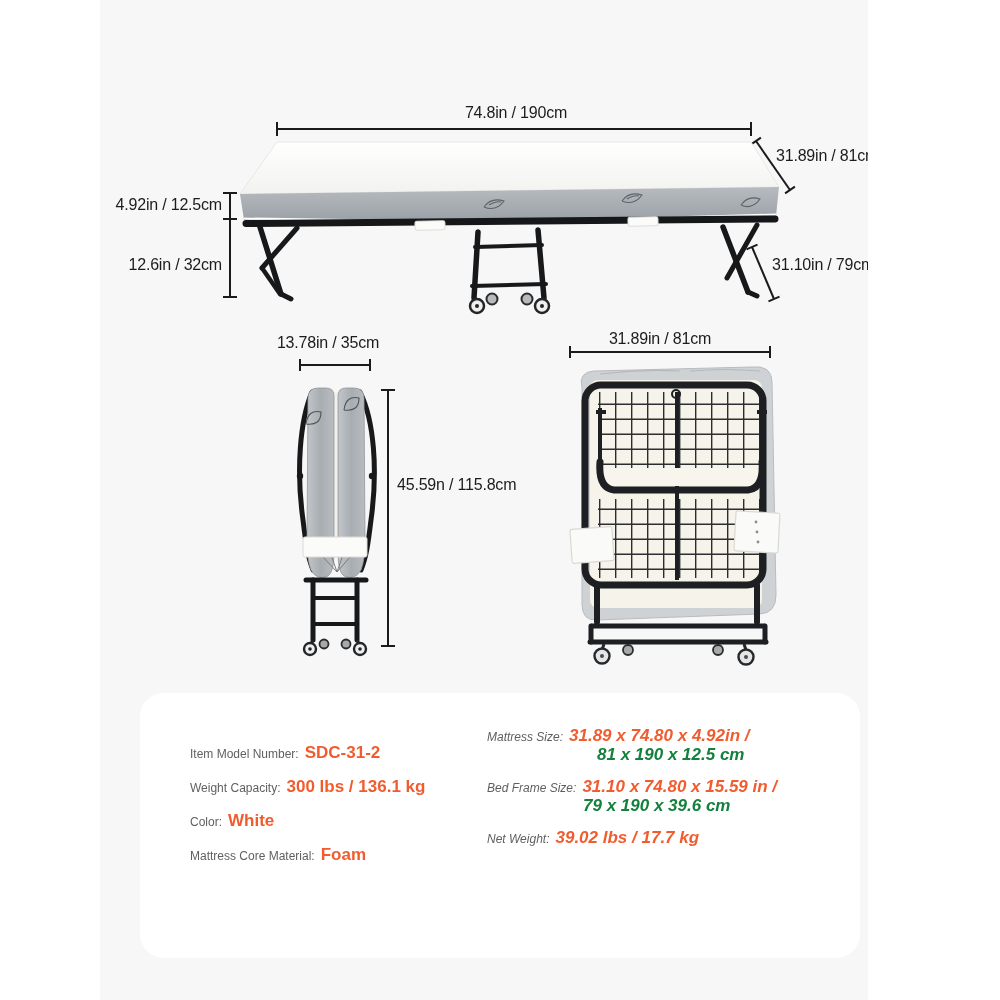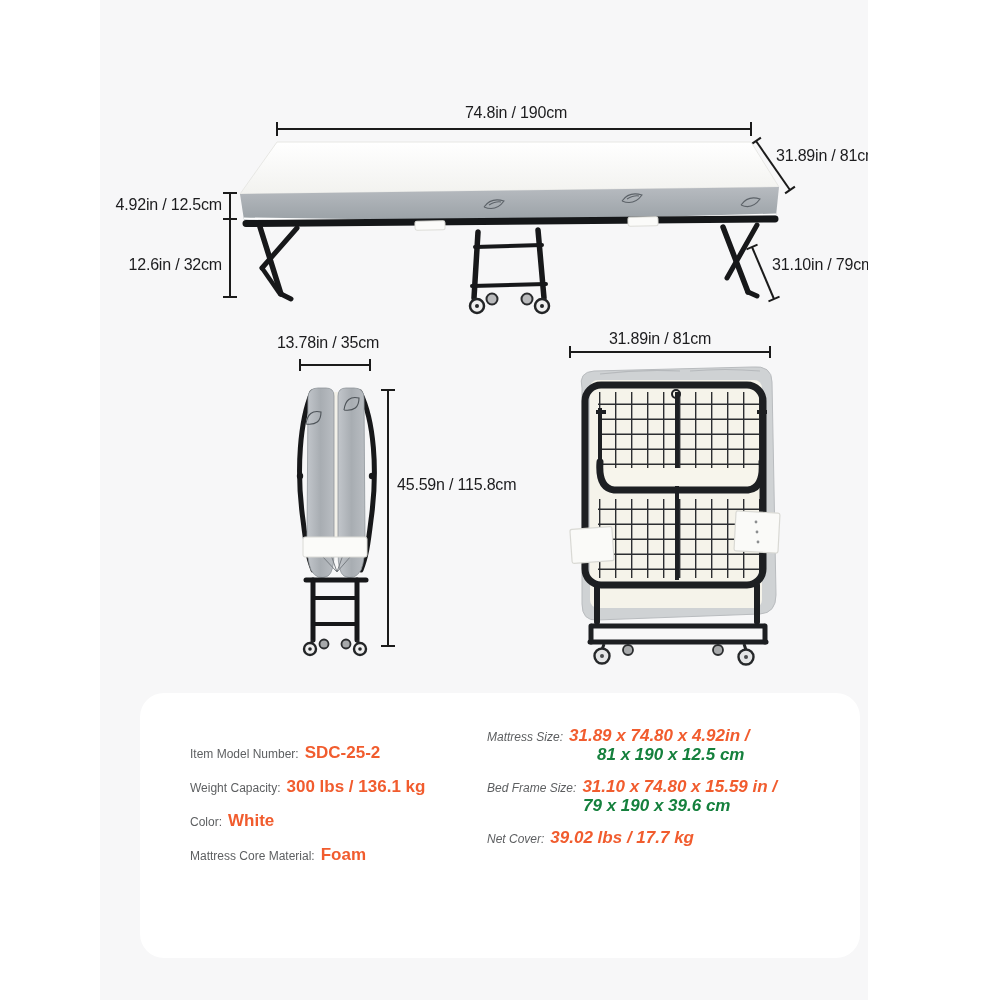--- a/index.html
+++ b/index.html
@@ -250,21 +250,21 @@
   <div class="dim-label dim-right" style="left:222px;top:196px;">4.92in / 12.5cm</div>
   <div class="dim-label dim-right" style="left:222px;top:256px;">12.6in / 32cm</div>
   <div class="dim-label" style="left:772px;top:256px;">31.10in / 79cm</div>
   <div class="dim-label dim-center" style="left:328px;top:334px;">13.78in / 35cm</div>
   <div class="dim-label" style="left:397px;top:476px;">45.59n / 115.8cm</div>
   <div class="dim-label dim-center" style="left:660px;top:330px;">31.89in / 81cm</div>
 
   <div class="panel">
     <div class="col-left">
       <div class="spec-row">
-        <span class="spec-label">Item Model Number:</span><span class="spec-value">SDC-25-2</span>
+        <span class="spec-label">Item Model Number:</span><span class="spec-value">SDC-31-2</span>
       </div>
       <div class="spec-row">
         <span class="spec-label">Weight Capacity:</span><span class="spec-value">300 lbs / 136.1 kg</span>
       </div>
       <div class="spec-row">
         <span class="spec-label">Color:</span><span class="spec-value">White</span>
       </div>
       <div class="spec-row">
         <span class="spec-label">Mattress Core Material:</span><span class="spec-value">Foam</span>
       </div>
@@ -278,19 +278,19 @@
         <div class="spec-line2">81 x 190 x 12.5 cm</div>
       </div>
       <div class="spec-row2">
         <div class="spec-line">
           <span class="spec-label">Bed Frame Size:</span><span class="spec-value">31.10 x 74.80 x 15.59 in /</span>
         </div>
         <div class="spec-line2">79 x 190 x 39.6 cm</div>
       </div>
       <div class="spec-row2">
         <div class="spec-line">
-          <span class="spec-label">Net Cover:</span><span class="spec-value">39.02 lbs / 17.7 kg</span>
+          <span class="spec-label">Net Weight:</span><span class="spec-value">39.02 lbs / 17.7 kg</span>
         </div>
       </div>
     </div>
   </div>
 
 </div>
 
 </body></html>

